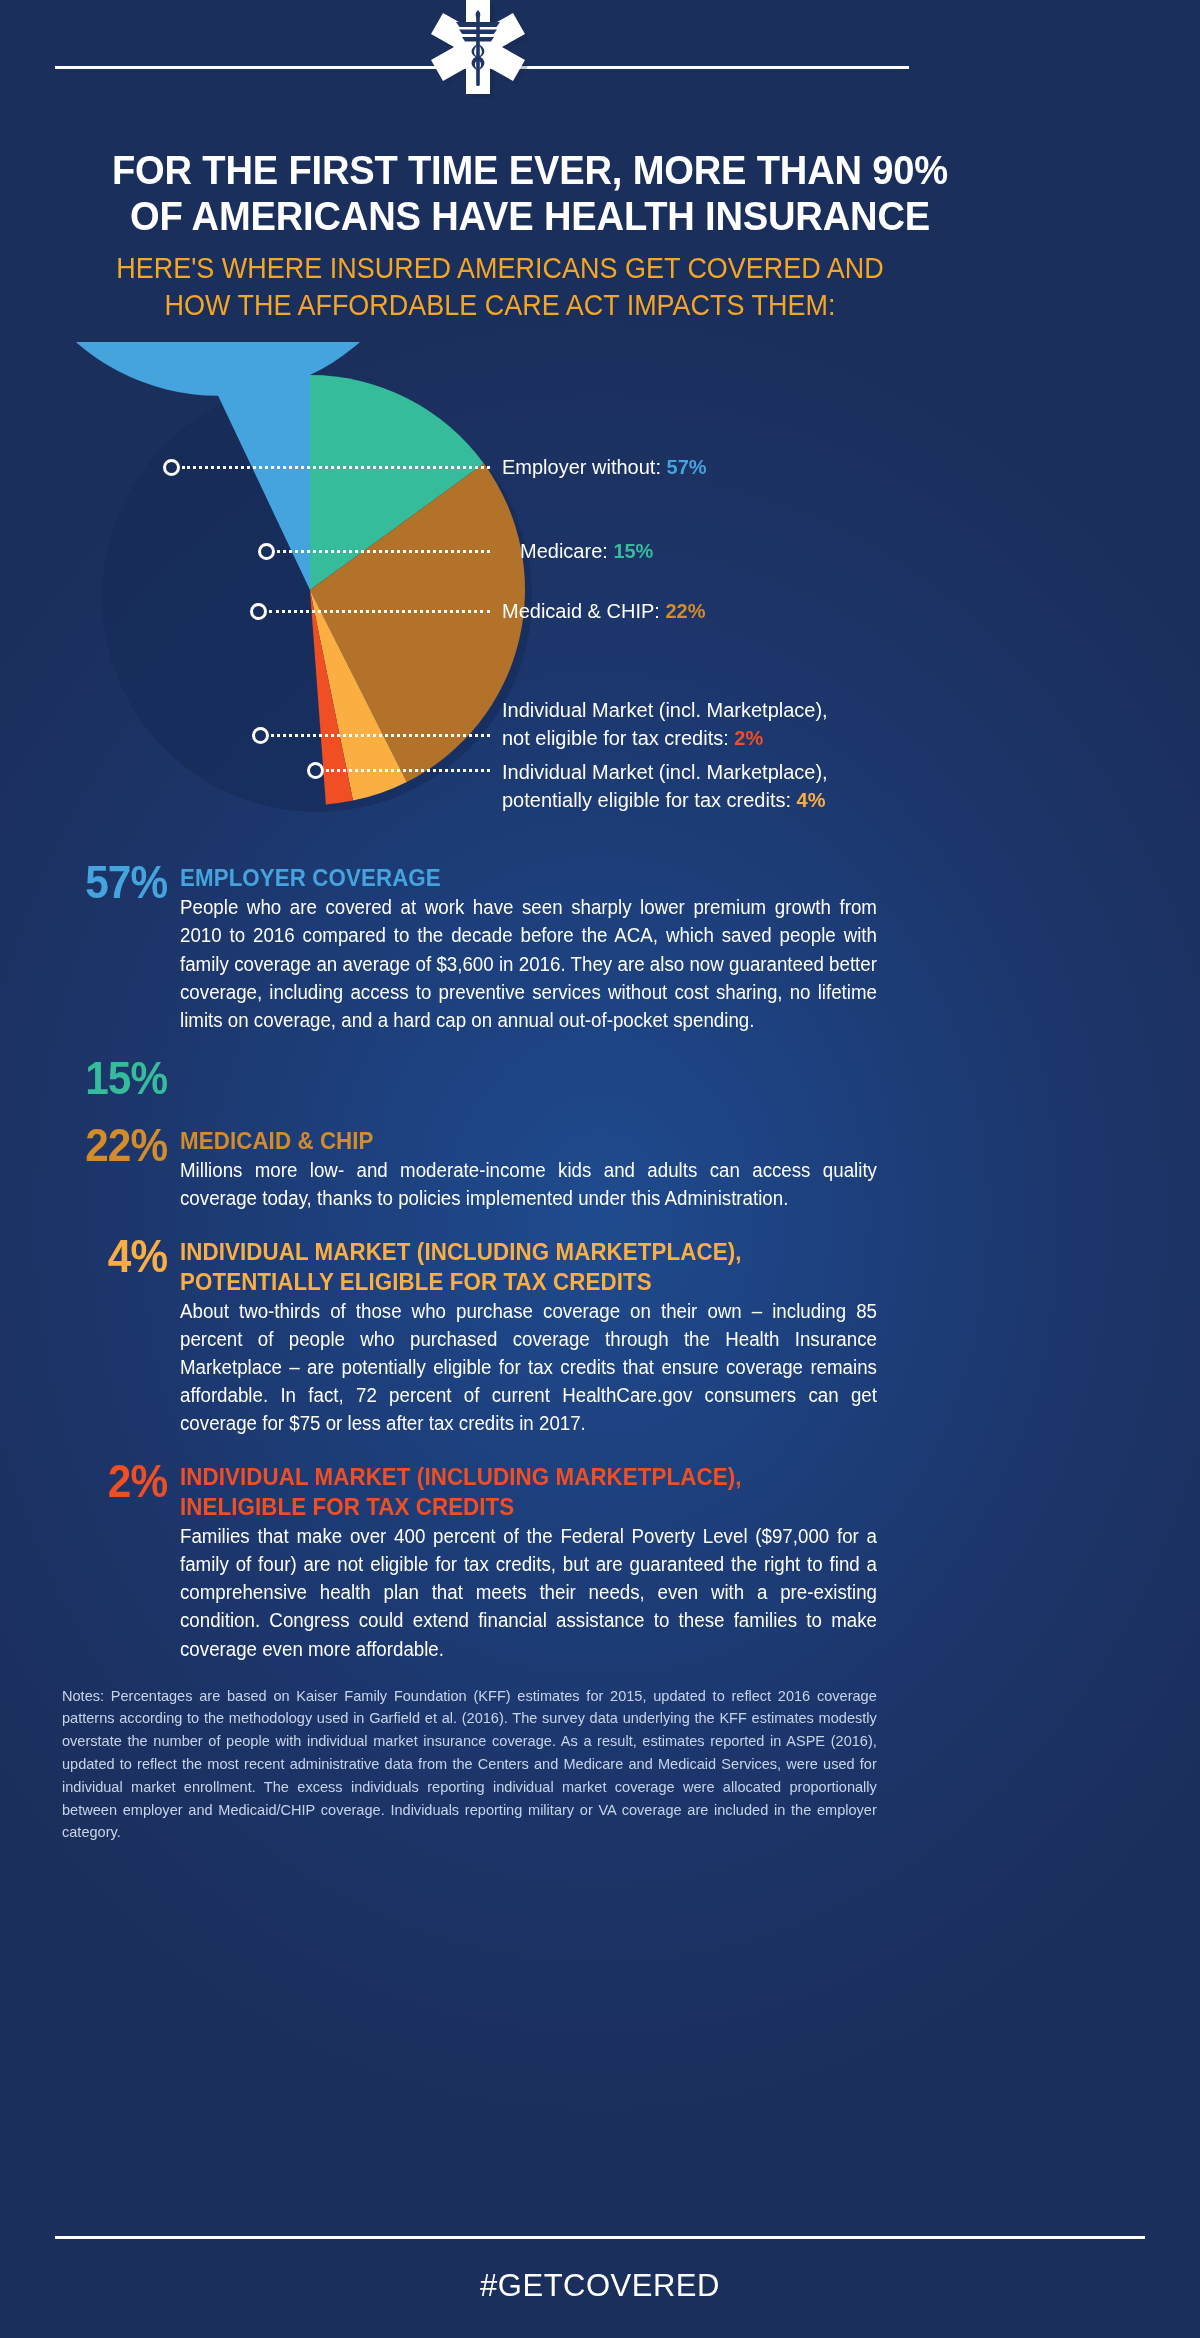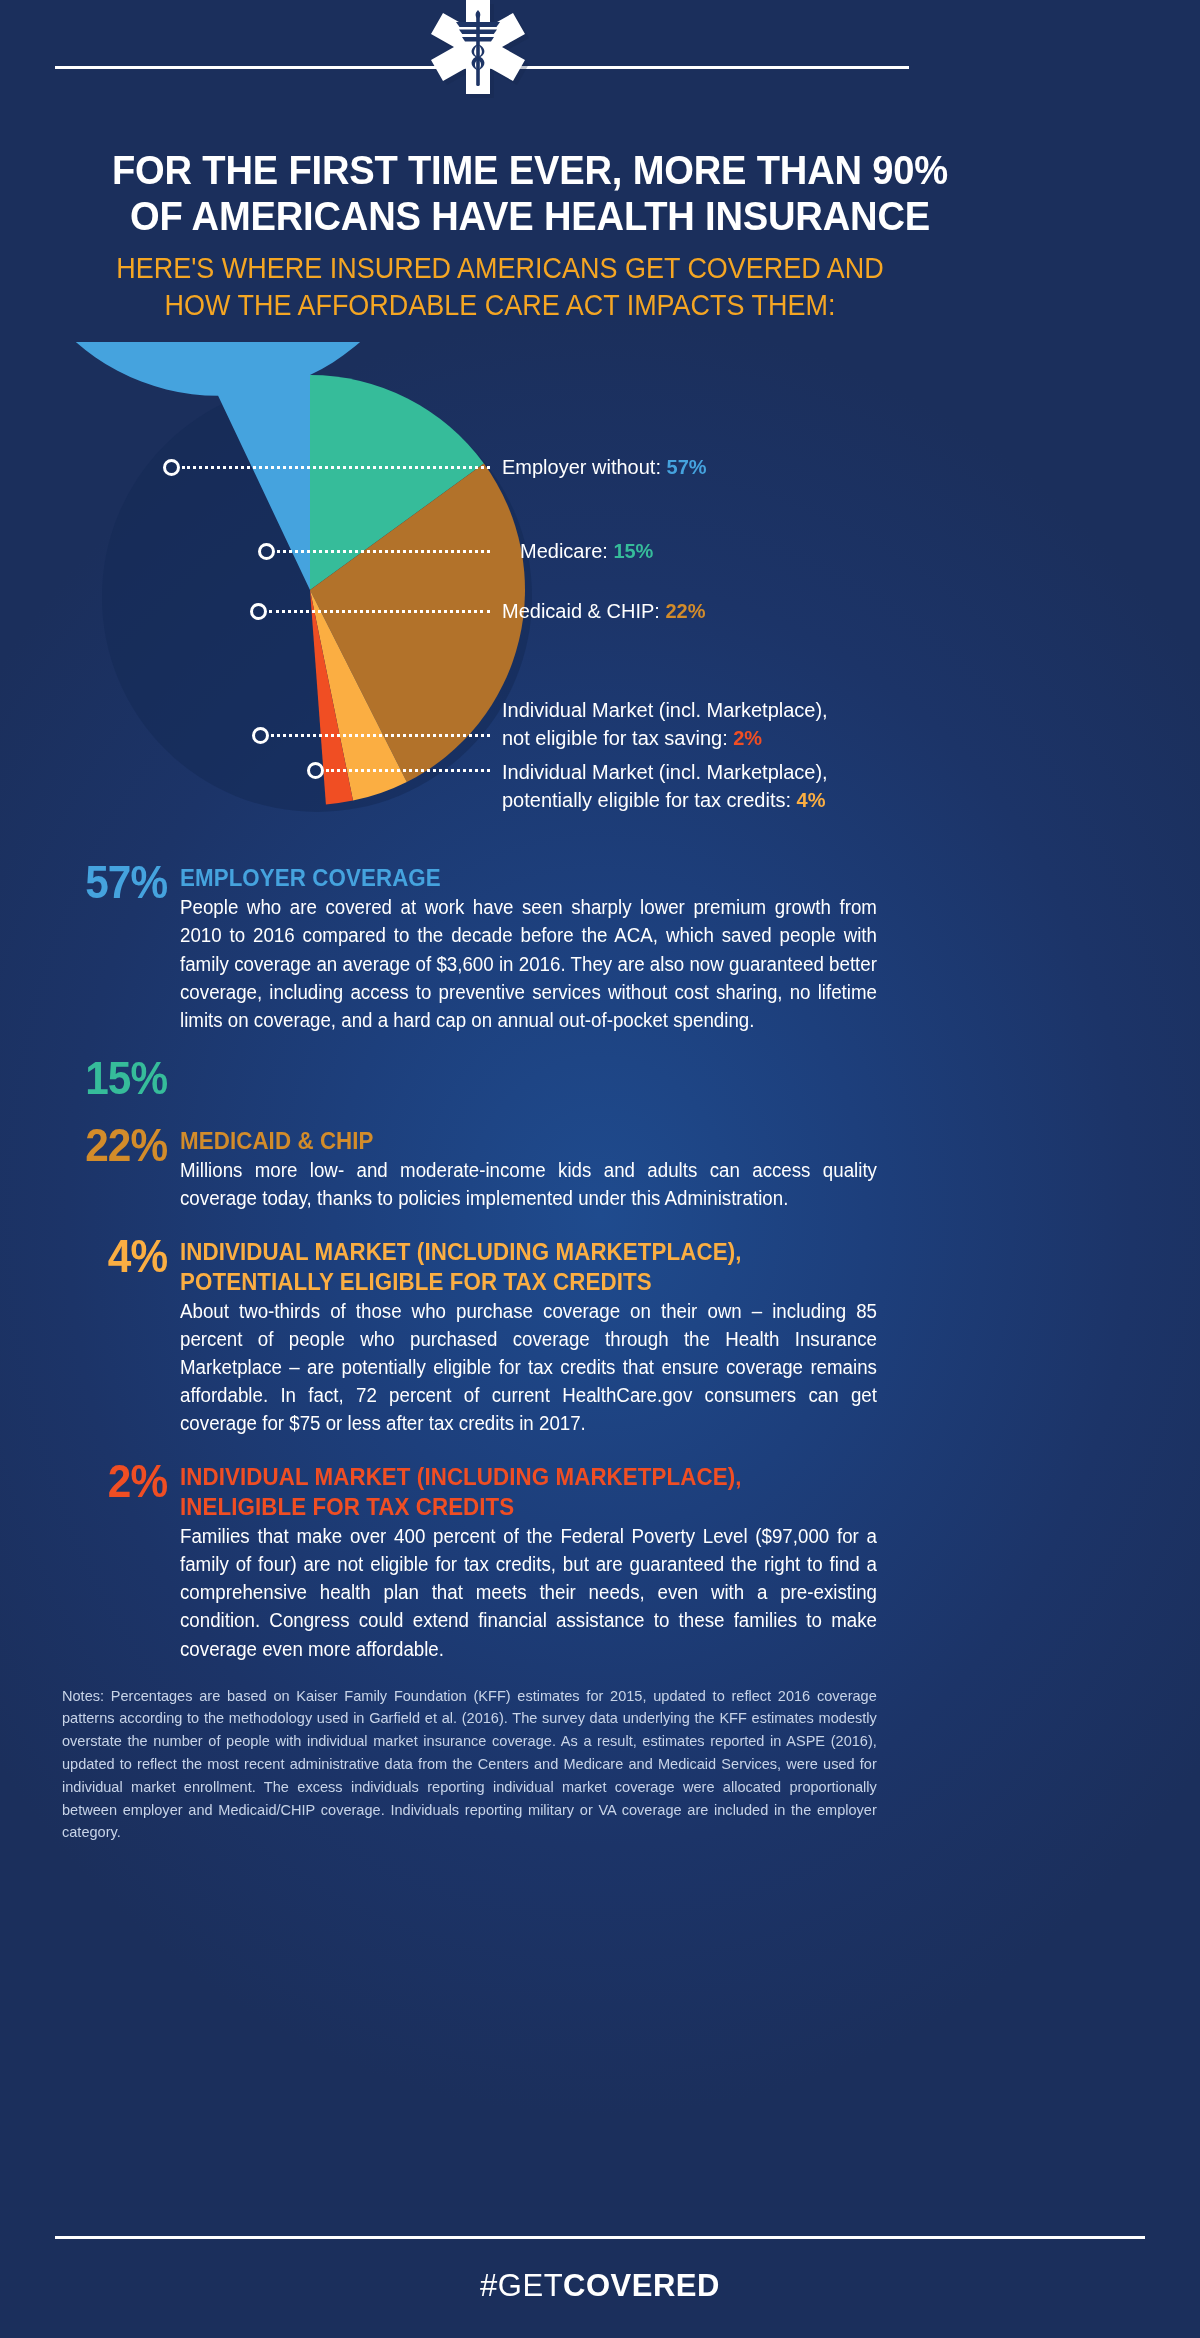--- a/index.html
+++ b/index.html
@@ -114,21 +114,21 @@
   }
 
   
   .footer{position:absolute;left:0;bottom:0;width:1200px;height:108px;}
   .frule{position:absolute;left:55px;right:55px;top:6px;height:3px;background:#ffffff;}
   .hashtag{
     position:absolute;left:0;right:0;top:38px;text-align:center;
     font-size:31px;letter-spacing:0.5px;
   }
   .hashtag .light{font-weight:normal;}
-  .hashtag .heavy{font-weight:bold;}
+  .hashtag .heavy{font-weight:normal;}
 </style>
 </head>
 <body>
 
 <div class="bg-glow"></div>
 
 <div class="page">
 
   <div class="header">
     <div class="hrule"></div>
@@ -194,21 +194,21 @@
     <div class="node" style="left:250px;top:261px;"></div>
     <div class="leader" style="left:269px;top:268px;width:221px;"></div>
     <div class="legend-label" style="left:502px;top:256px;">
       <span>Medicaid &amp; CHIP: </span><b style="color:#d38c2a">22%</b>
     </div>
 
     <div class="node" style="left:252px;top:385px;"></div>
     <div class="leader" style="left:271px;top:392px;width:219px;"></div>
     <div class="legend-label" style="left:502px;top:355px;">
       <div>Individual Market (incl. Marketplace),</div>
-      <div><span>not eligible for tax saving: </span><b style="color:#f04e23">2%</b></div>
+      <div><span>not eligible for tax credits: </span><b style="color:#f04e23">2%</b></div>
     </div>
 
     <div class="node" style="left:307px;top:420px;"></div>
     <div class="leader" style="left:326px;top:427px;width:164px;"></div>
     <div class="legend-label" style="left:502px;top:417px;">
       <div>Individual Market (incl. Marketplace),</div>
       <div><span>potentially eligible for tax credits: </span><b style="color:#fbae42">4%</b></div>
     </div>
   </div>
 

